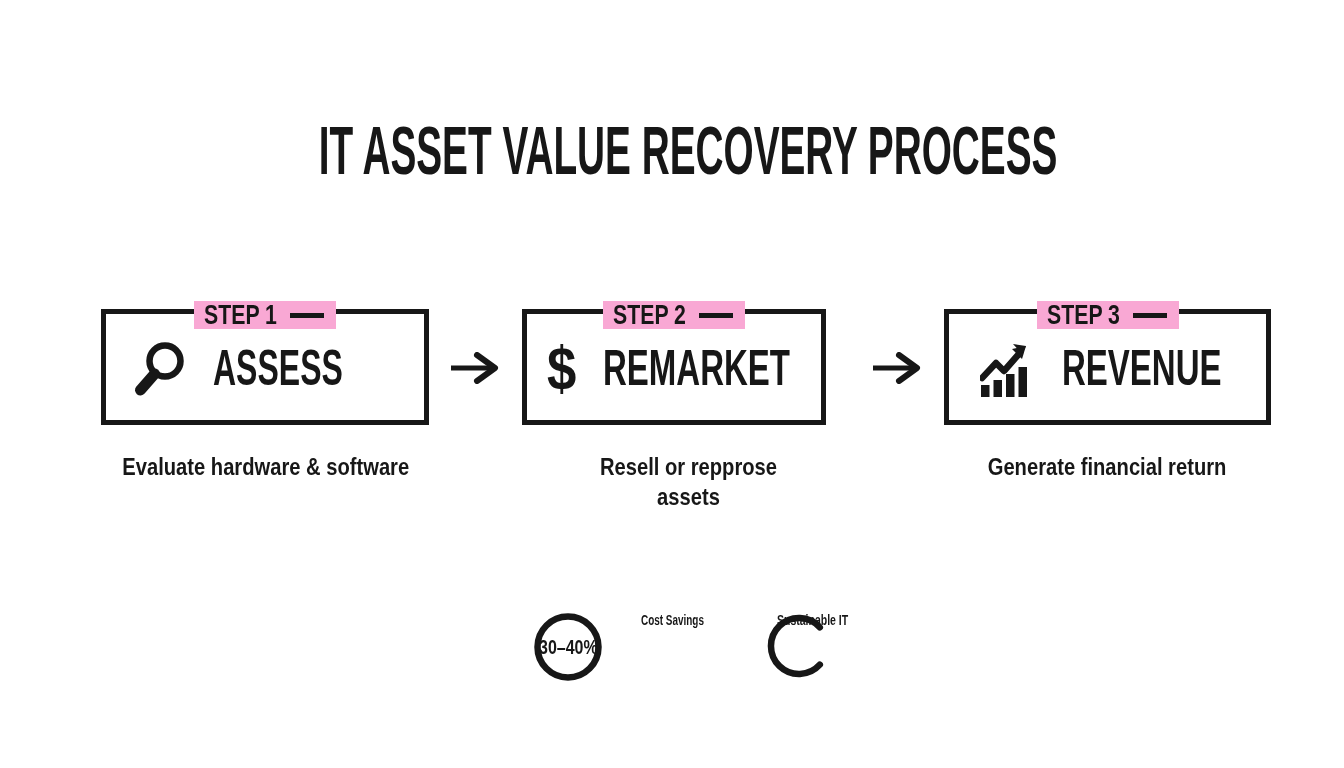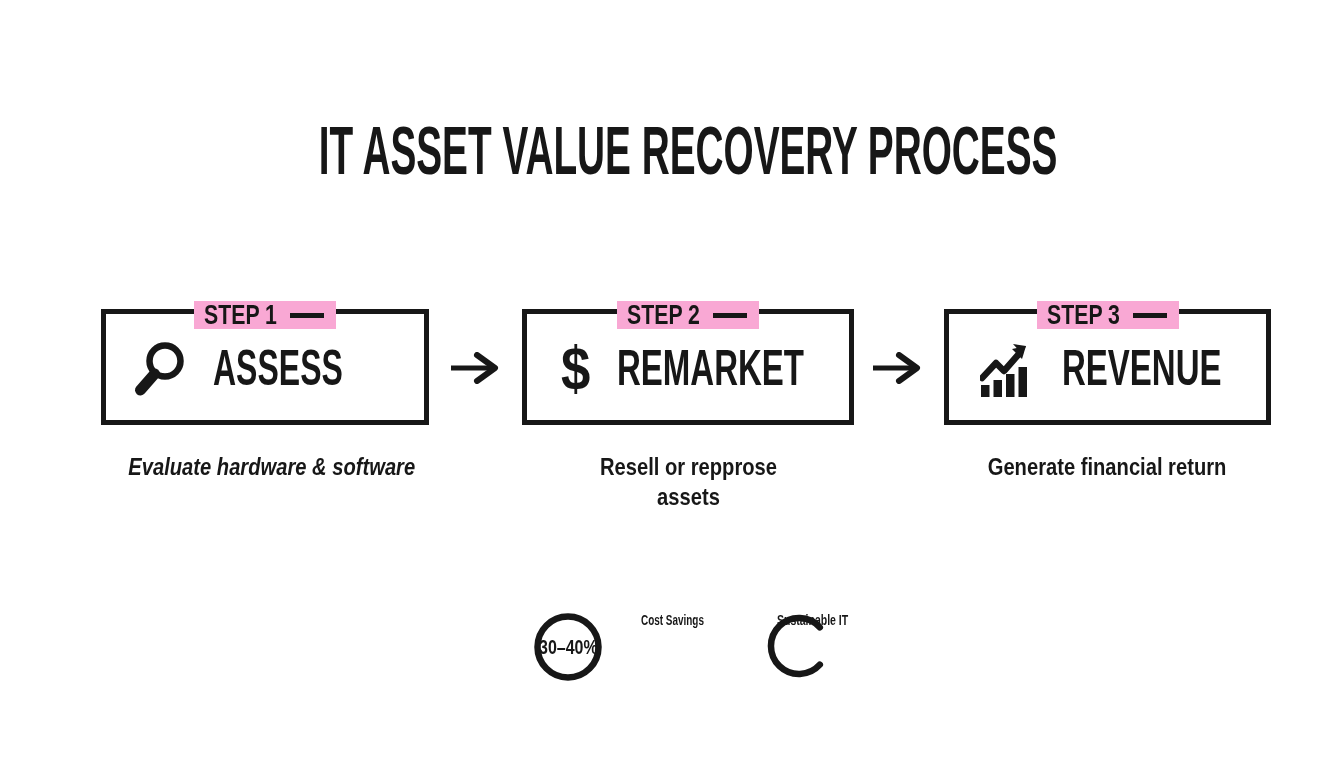--- a/index.html
+++ b/index.html
@@ -95,21 +95,21 @@
       <span class="icon-gap" style="width:26px;"></span>
       <span class="cx step-name name-1">ASSESS</span>
     </div>
   </div>
 
   <svg class="flow-arrow" style="left:433px;" width="54" height="32" viewBox="0 0 54 32">
     <line x1="2" y1="16" x2="42" y2="16" stroke="#171717" stroke-width="5"></line>
     <path d="M28 3 L46 16 L28 29" fill="none" stroke="#171717" stroke-width="6" stroke-linecap="round" stroke-linejoin="round"></path>
   </svg>
 
-  <div class="step-box" style="left:506px;width:332px;">
+  <div class="step-box" style="left:506px;width:304px;">
     <div class="step-label">
       <span class="cx step-label-text">STEP 2</span>
       <span class="step-label-dash"></span>
     </div>
     <div class="step-content" style="padding-right:8px;">
       <span class="cx dollar-glyph">$</span>
       <span class="icon-gap" style="width:26px;"></span>
       <span class="cx step-name name-2">REMARKET</span>
     </div>
   </div>
@@ -132,21 +132,21 @@
         <rect x="38.5" y="27" width="8.5" height="30" fill="#171717"></rect>
         <polyline points="2,38 16,23 24,31 38,15" fill="none" stroke="#171717" stroke-width="6.5" stroke-linecap="round" stroke-linejoin="round"></polyline>
         <polygon points="46,6 42,19 32,9" fill="#171717"></polygon>
         <polygon points="46,6 33,4 42,14" fill="#171717"></polygon>
       </svg>
       <span class="icon-gap" style="width:24px;"></span>
       <span class="cx step-name name-3">REVENUE</span>
     </div>
   </div>
 
-  <div class="caption" style="left:85px;width:328px;font-style:italic;">
+  <div class="caption" style="left:79px;width:328px;">
     <span class="cx">Evaluate hardware &amp; software</span>
   </div>
   <div class="caption" style="left:506px;width:332px;">
     <span class="cx caption-narrow">Resell or repprose assets</span>
   </div>
   <div class="caption" style="left:928px;width:327px;">
     <span class="cx">Generate financial return</span>
   </div>
 
   <svg class="badge-svg" style="left:516px;top:611px;" width="72" height="72" viewBox="0 0 72 72">

